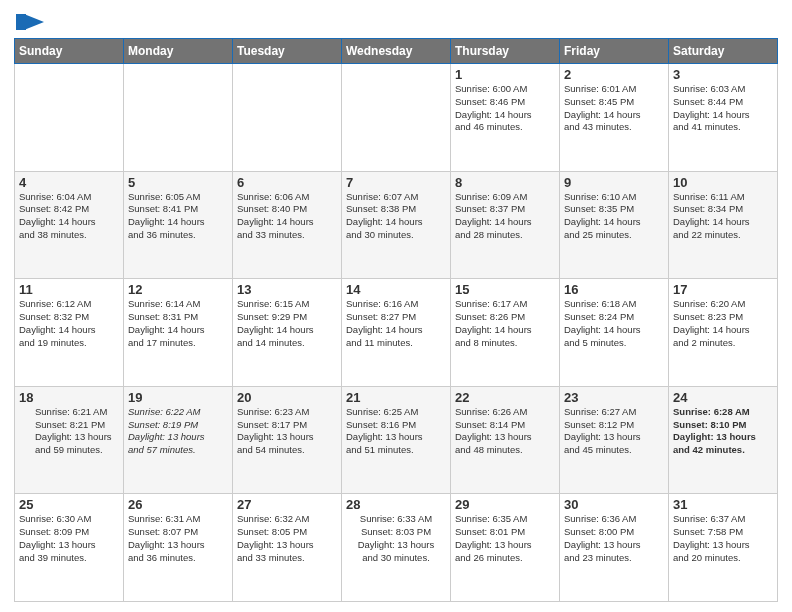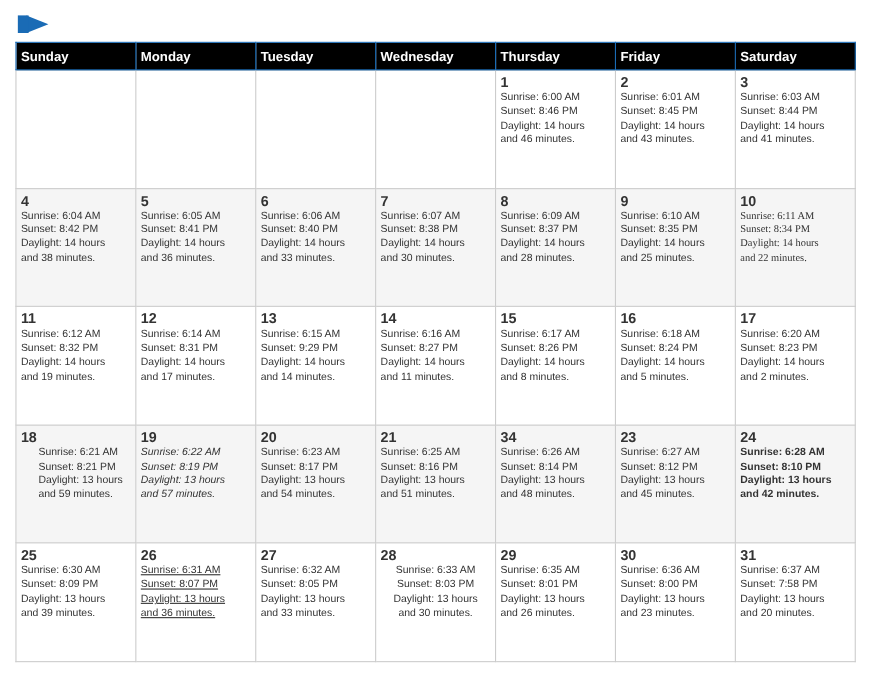--- a/index.html
+++ b/index.html
@@ -46,21 +46,21 @@
       font-size: 16px;
       color: #555;
     }
     .calendar {
       flex: 1;
       border-collapse: collapse;
       width: 100%;
       table-layout: fixed;
     }
     .calendar thead tr th {
-      background: #000000;
+      background: #737373;
       color: #fff;
       font-size: 12px;
       font-weight: bold;
       padding: 5px 4px;
       text-align: left;
       border: 1px solid #1a6bb5;
     }
     .calendar tbody tr td {
       border: 1px solid #ccc;
       vertical-align: top;
@@ -188,21 +188,21 @@
           </td>
           <td>
             <span class="day-number">9</span>
             <div class="cell-text" style="white-space: pre-line;">Sunrise: 6:10 AM
 Sunset: 8:35 PM
 Daylight: 14 hours
 and 25 minutes.</div>
           </td>
           <td>
             <span class="day-number">10</span>
-            <div class="cell-text" style="white-space: pre-line; font-family: Liberation Serif, serif;">Sunrise: 6:11 AM
+            <div class="cell-text" style="white-space: pre-line;">Sunrise: 6:11 AM
 Sunset: 8:34 PM
 Daylight: 14 hours
 and 22 minutes.</div>
           </td>
         </tr>
         <tr>
           <td>
             <span class="day-number">11</span>
             <div class="cell-text" style="white-space: pre-line;">Sunrise: 6:12 AM
 Sunset: 8:32 PM
@@ -275,21 +275,21 @@
 and 54 minutes.</div>
           </td>
           <td>
             <span class="day-number">21</span>
             <div class="cell-text" style="white-space: pre-line;">Sunrise: 6:25 AM
 Sunset: 8:16 PM
 Daylight: 13 hours
 and 51 minutes.</div>
           </td>
           <td>
-            <span class="day-number">34</span>
+            <span class="day-number">22</span>
             <div class="cell-text" style="white-space: pre-line;">Sunrise: 6:26 AM
 Sunset: 8:14 PM
 Daylight: 13 hours
 and 48 minutes.</div>
           </td>
           <td>
             <span class="day-number">23</span>
             <div class="cell-text" style="white-space: pre-line;">Sunrise: 6:27 AM
 Sunset: 8:12 PM
 Daylight: 13 hours
@@ -306,21 +306,21 @@
         <tr>
           <td>
             <span class="day-number">25</span>
             <div class="cell-text" style="white-space: pre-line;">Sunrise: 6:30 AM
 Sunset: 8:09 PM
 Daylight: 13 hours
 and 39 minutes.</div>
           </td>
           <td>
             <span class="day-number">26</span>
-            <div class="cell-text" style="white-space: pre-line; text-decoration: underline;">Sunrise: 6:31 AM
+            <div class="cell-text" style="white-space: pre-line;">Sunrise: 6:31 AM
 Sunset: 8:07 PM
 Daylight: 13 hours
 and 36 minutes.</div>
           </td>
           <td>
             <span class="day-number">27</span>
             <div class="cell-text" style="white-space: pre-line;">Sunrise: 6:32 AM
 Sunset: 8:05 PM
 Daylight: 13 hours
 and 33 minutes.</div>

